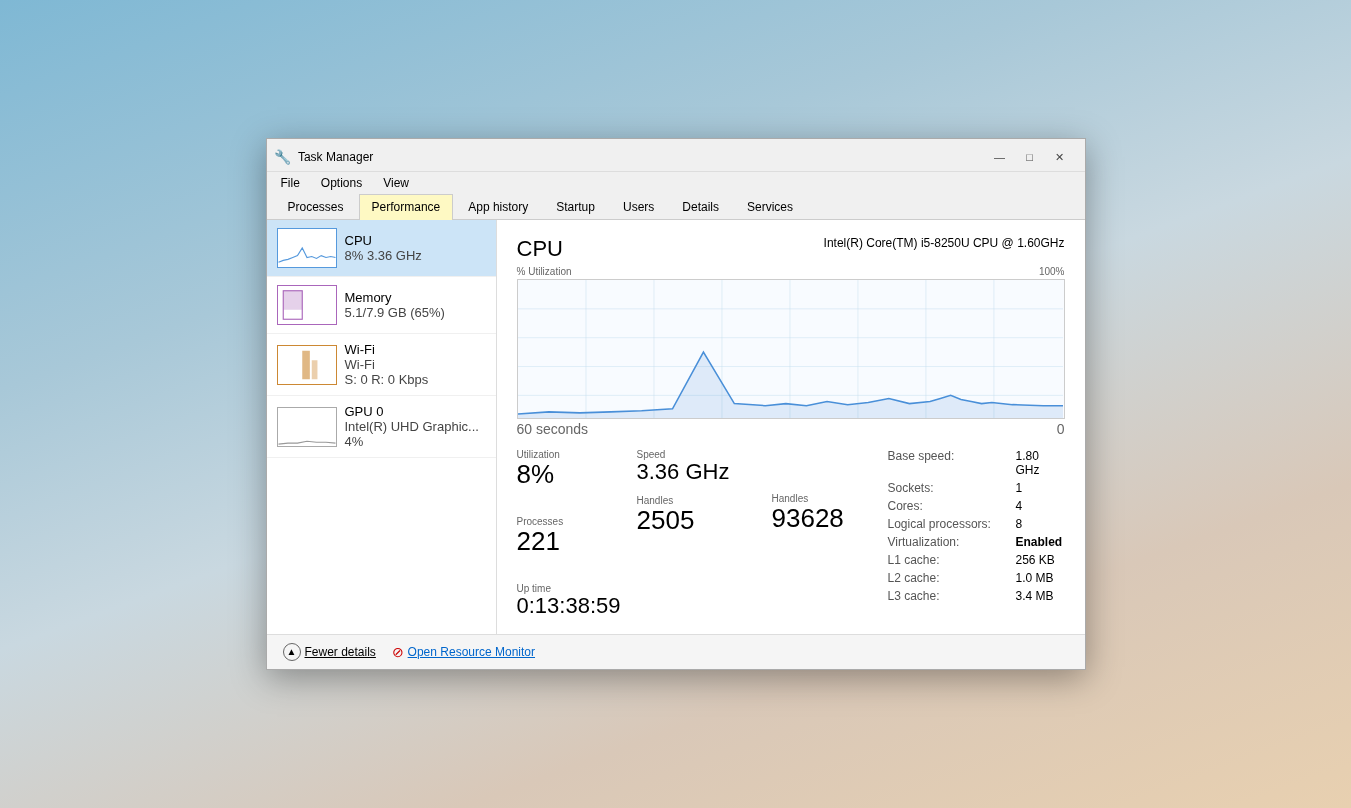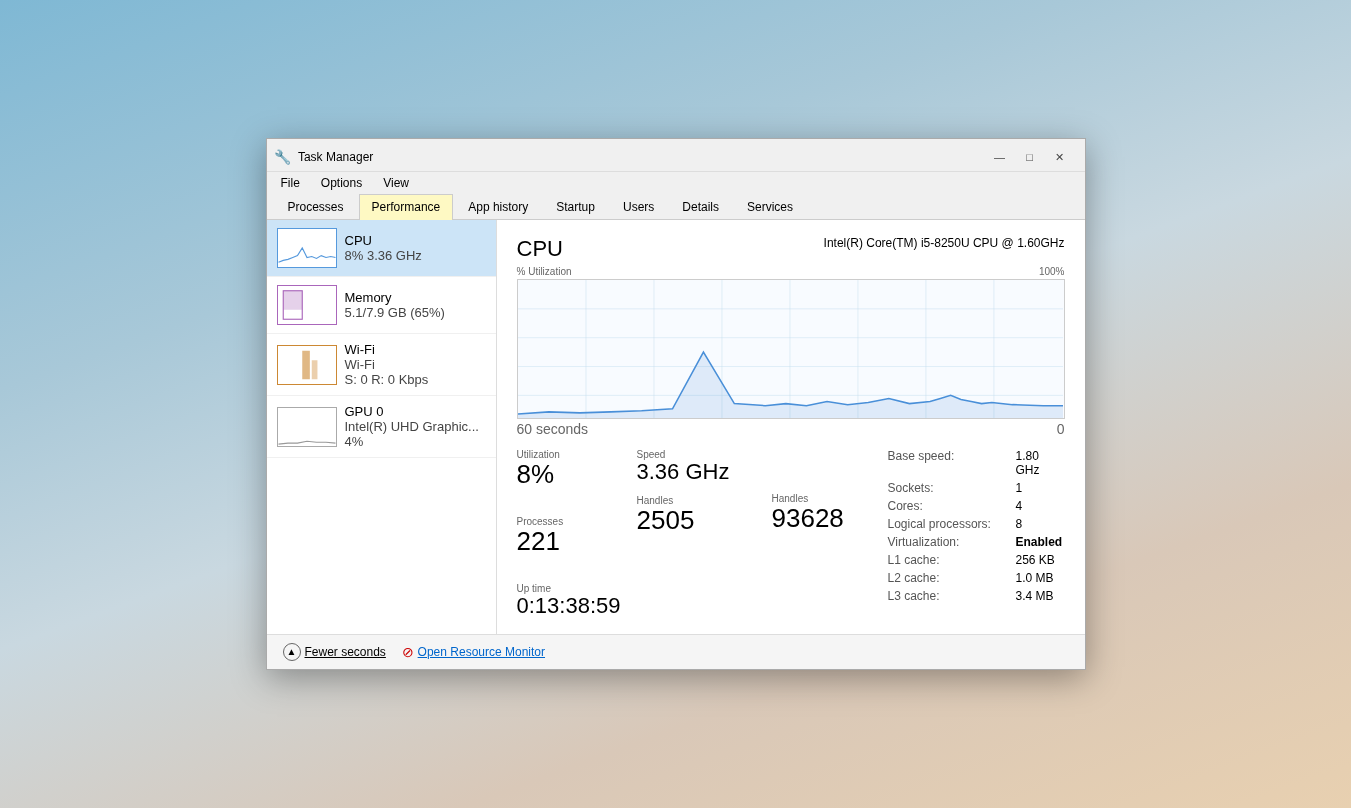--- a/index.html
+++ b/index.html
@@ -490,20 +490,20 @@
             <span class="info-val">3.4 MB</span>
           </div>
         </div>
       </div>
     </div>
   </div>
 
   <div class="footer">
     <div class="footer-btn">
       <span style="border:1px solid #666; border-radius:50%; width:18px; height:18px; display:inline-flex; align-items:center; justify-content:center; font-size:10px;">▲</span>
-      <span style="text-decoration: underline;">Fewer seconds</span>
+      <span style="text-decoration: underline;">Fewer details</span>
     </div>
     <div class="footer-btn">
       <span style="color:#cc0000; font-size:14px;">⊘</span>
       <span class="footer-link">Open Resource Monitor</span>
     </div>
   </div>
 </div>
 
 </body></html>

